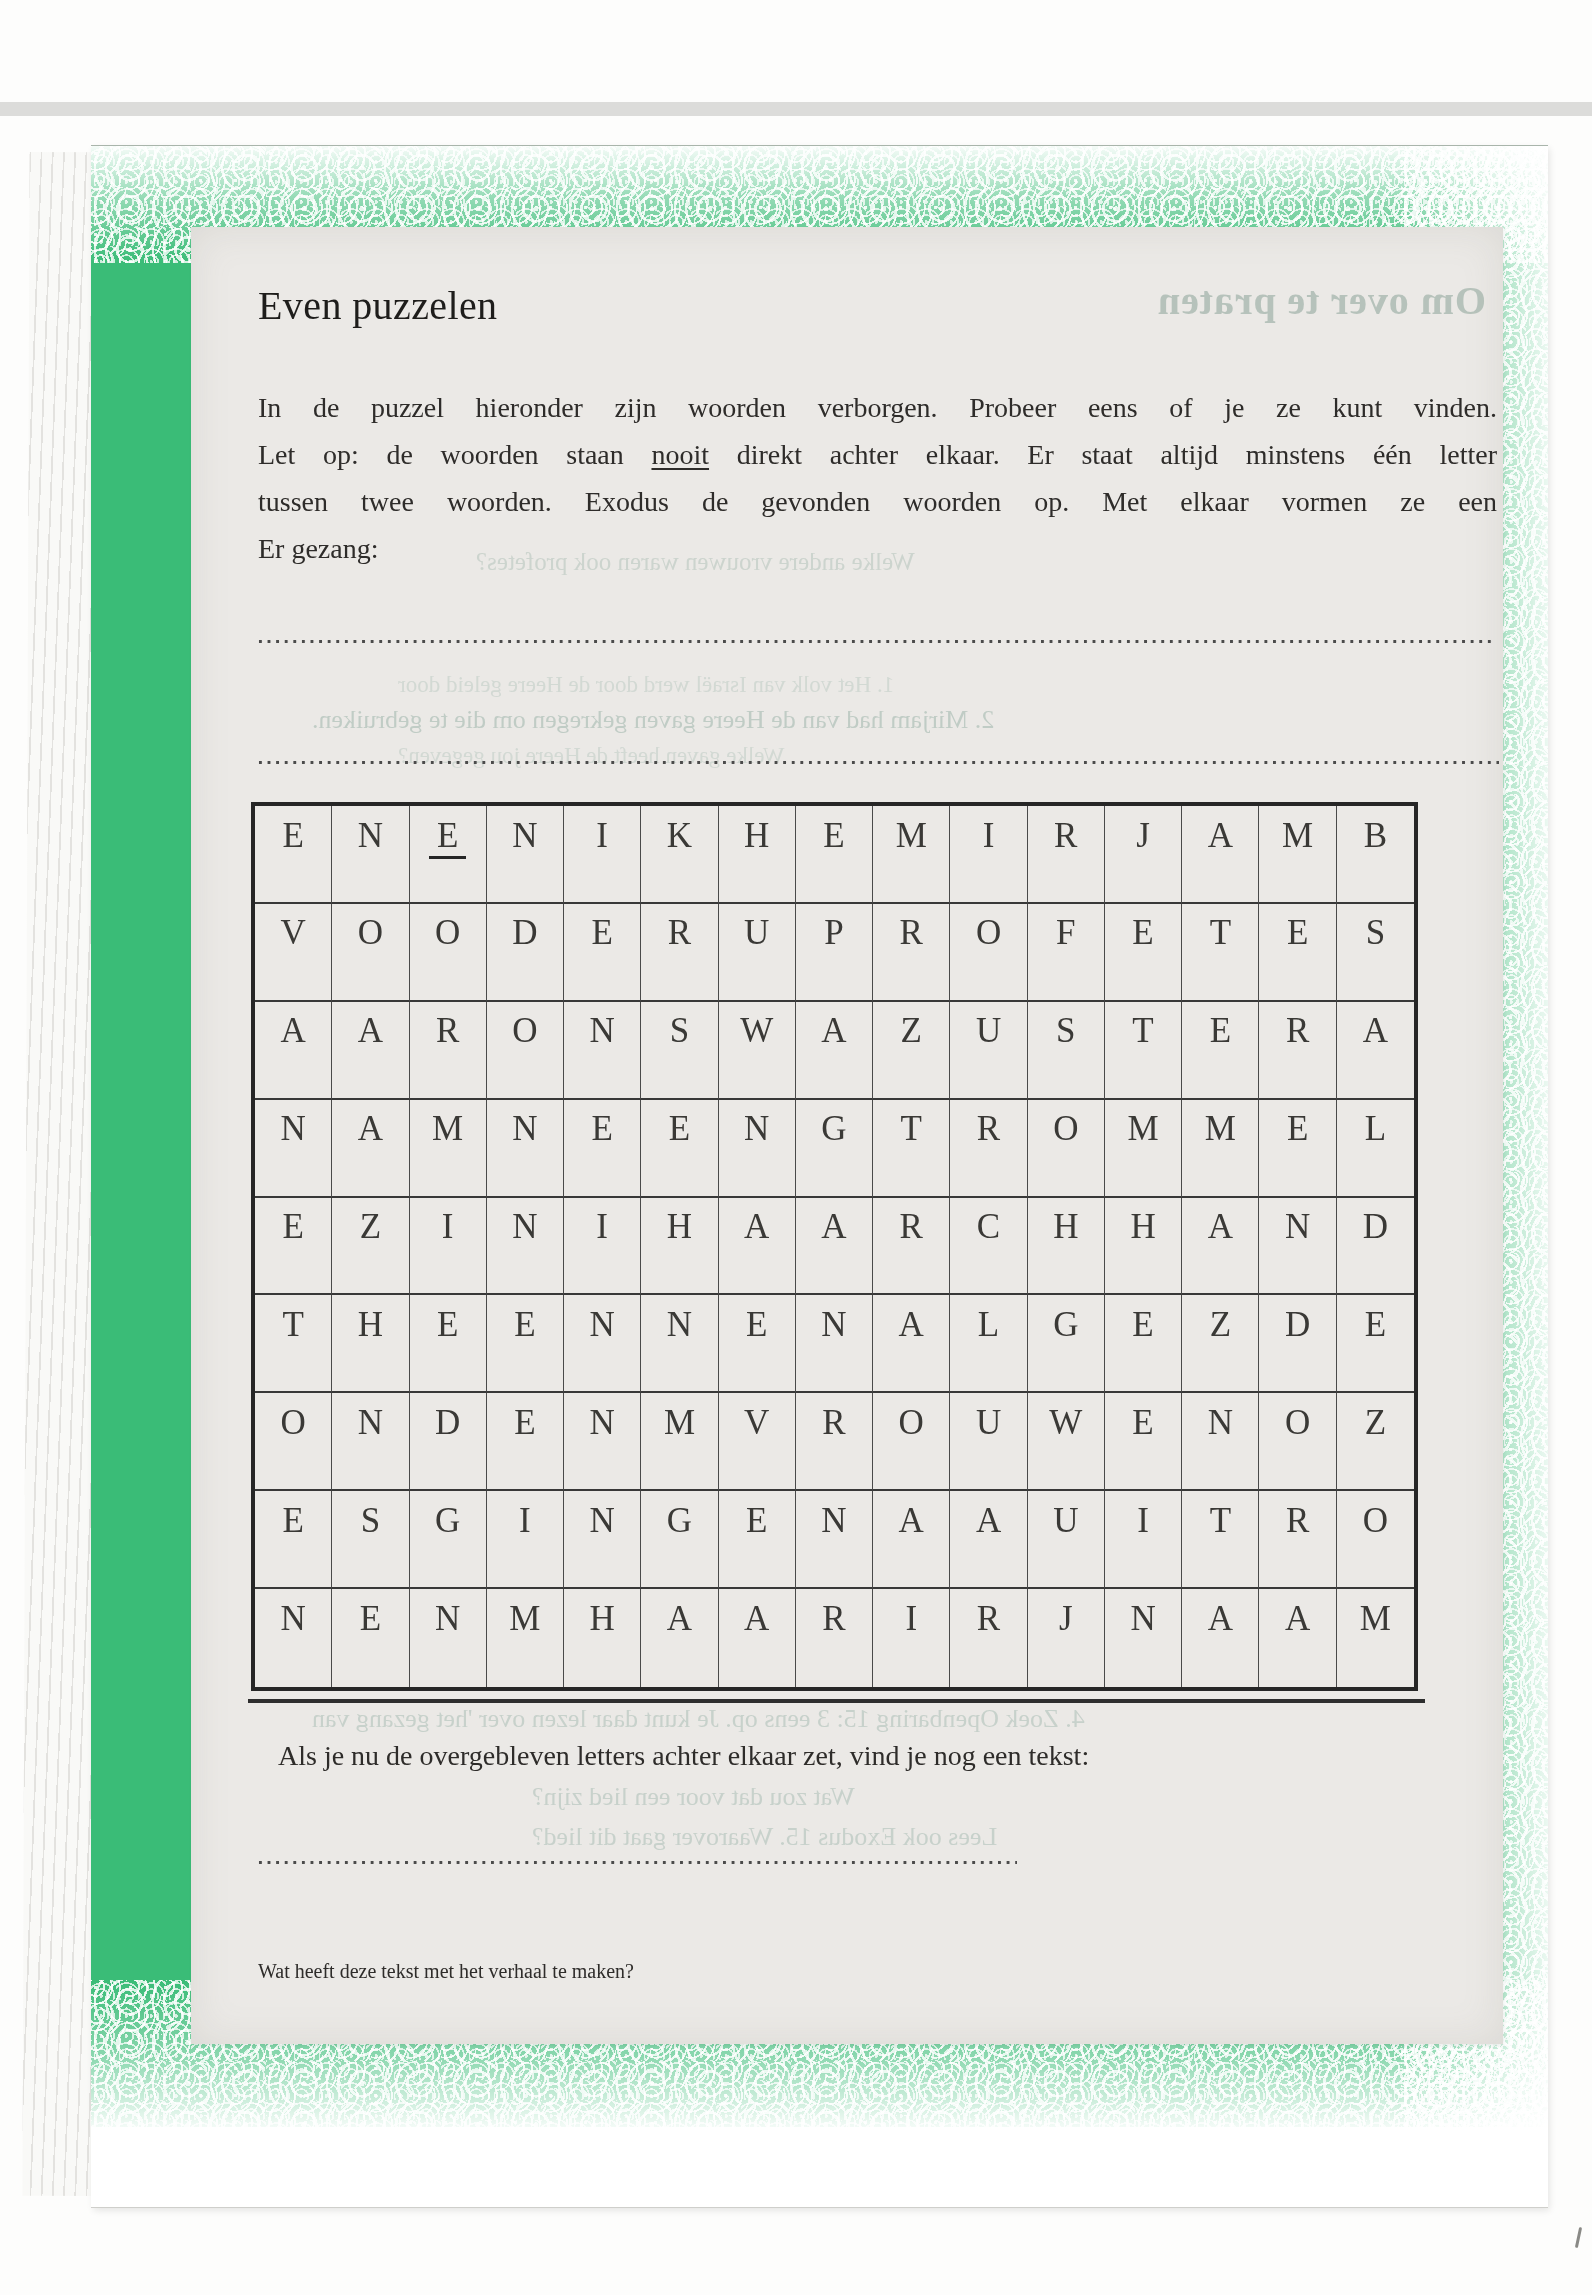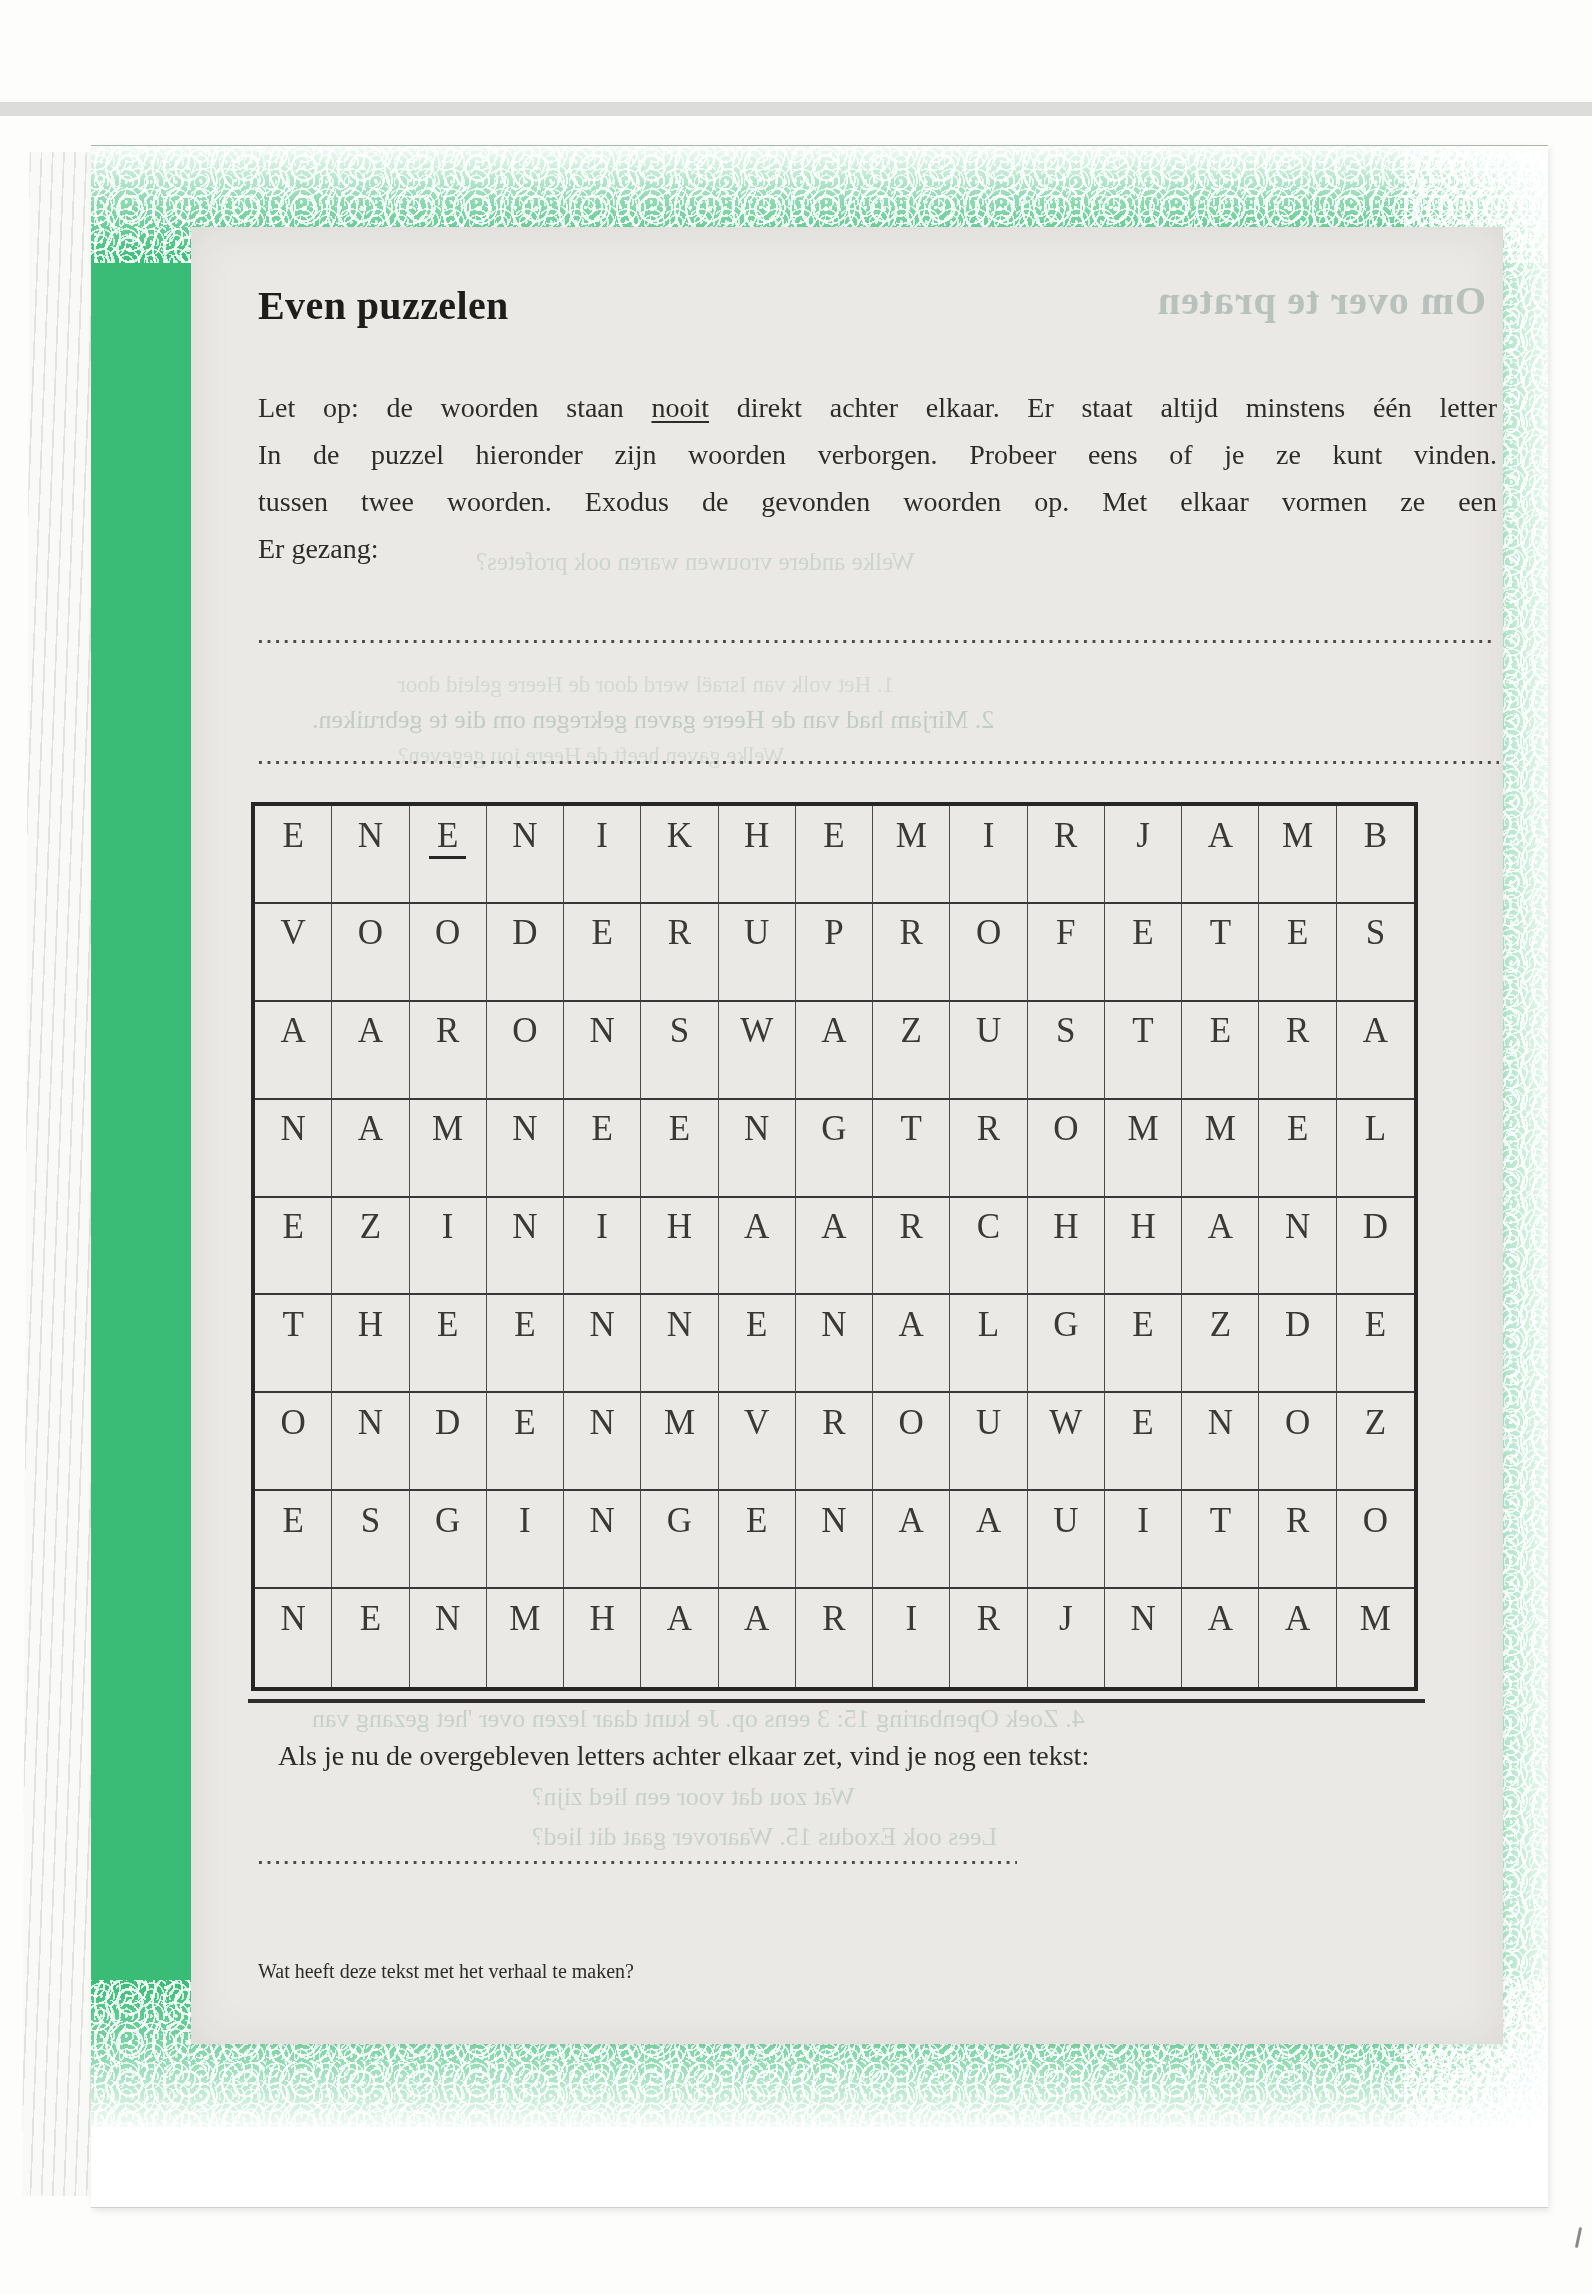--- a/index.html
+++ b/index.html
@@ -45,21 +45,21 @@
   .speck-bottom::after { content:""; position:absolute; inset:0;
       background:linear-gradient(to top, rgba(255,255,255,.95) 0%, rgba(255,255,255,.4) 50%, rgba(255,255,255,0) 100%); }
   
   .paper {
     position:absolute; left:100px; top:81px; width:1312px; height:1817px;
     background:var(--paper,#ebe9e6);
     box-shadow:inset 0 0 40px rgba(120,120,108,.14), 0.9px 1.7px 4.3px rgba(0,0,0,.08);
   }
   .title {
     position:absolute; left:67px; top:55px;
-    font-size:40px; font-weight:700; letter-spacing:0.4px; color:#1e1d1b;
+    font-size:40px; font-weight:400; letter-spacing:0.4px; color:#1e1d1b;
   }
   .intro { position:absolute; left:67px; top:157px; width:1239px;
     font-size:28px; line-height:47px; color:var(--ink,#2e2c2a); }
   .intro-line { text-align:justify; text-align-last:justify; white-space:normal; }
   .intro-line.last { text-align-last:left; }
   .uline { text-decoration:underline; text-underline-offset:4.3px; text-decoration-thickness:1.7px; }
   .dots { position:absolute; height:5.2px;
     background-image:radial-gradient(circle 1.7px at 2.6px 2.6px, #4b4b4b 97%, transparent);
     background-size:8.6px 5.2px; background-repeat:repeat-x; }
   .dots1 { left:67px; top:412px; width:1236px; }
@@ -113,22 +113,22 @@
       <div class="ghost gl2">1. Het volk van Israël werd door de Heere geleid door</div>
       <div class="ghost gl3">2. Mirjam had van de Heere gaven gekregen om die te gebruiken.</div>
       <div class="ghost gl4">Welke gaven heeft de Heere jou gegeven?</div>
       <div class="ghost gl5">4. Zoek Openbaring 15: 3 eens op. Je kunt daar lezen over 'het gezang van</div>
       <div class="ghost gl6">Wat zou dat voor een lied zijn?</div>
       <div class="ghost gl7">Lees ook Exodus 15. Waarover gaat dit lied?</div>
 
       <div class="title">Even puzzelen</div>
 
       <div class="intro">
+          <div class="intro-line">In de puzzel hieronder zijn woorden verborgen. Probeer eens of je ze kunt vinden.</div>
           <div class="intro-line">Let op: de woorden staan <span class="uline">nooit</span> direkt achter elkaar. Er staat altijd minstens één letter</div>
-          <div class="intro-line">In de puzzel hieronder zijn woorden verborgen. Probeer eens of je ze kunt vinden.</div>
           <div class="intro-line">tussen twee woorden. Exodus de gevonden woorden op. Met elkaar vormen ze een</div>
           <div class="intro-line last">Er gezang:</div>
         </div>
 
       <div class="dots dots1"></div>
       <div class="dots dots2"></div>
 
       <div class="grid" style="grid-template-columns: repeat(15, 1fr); grid-template-rows: repeat(9, 1fr);">
           <div class="cell">
             <span>E</span>

